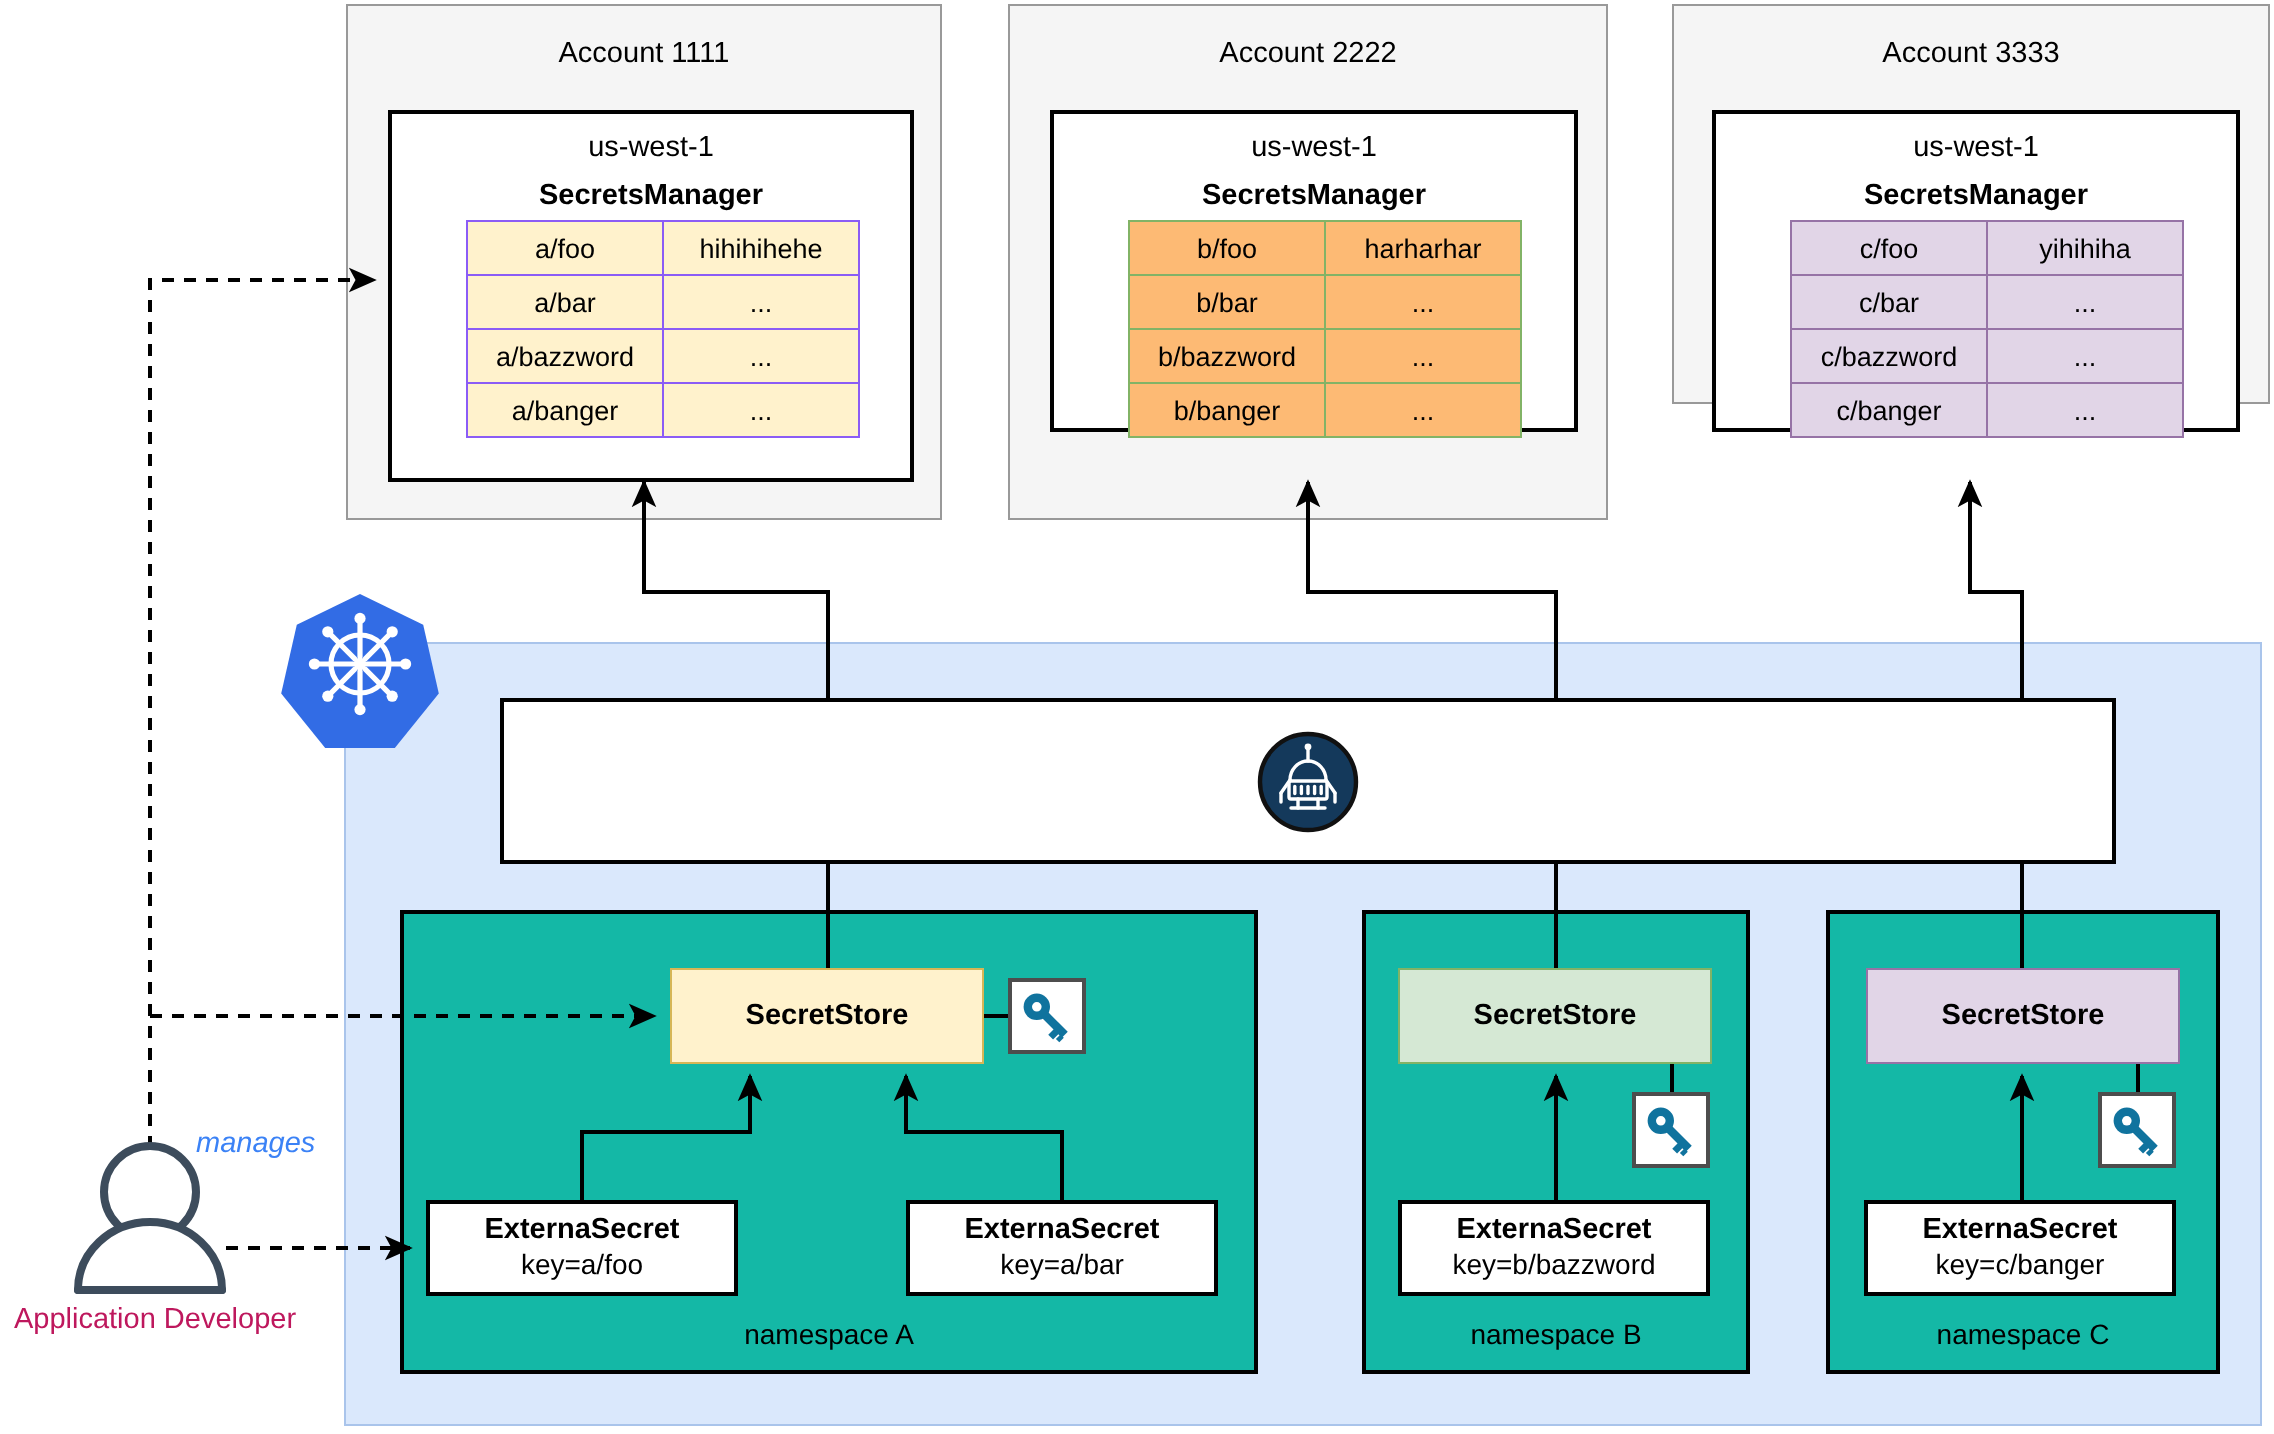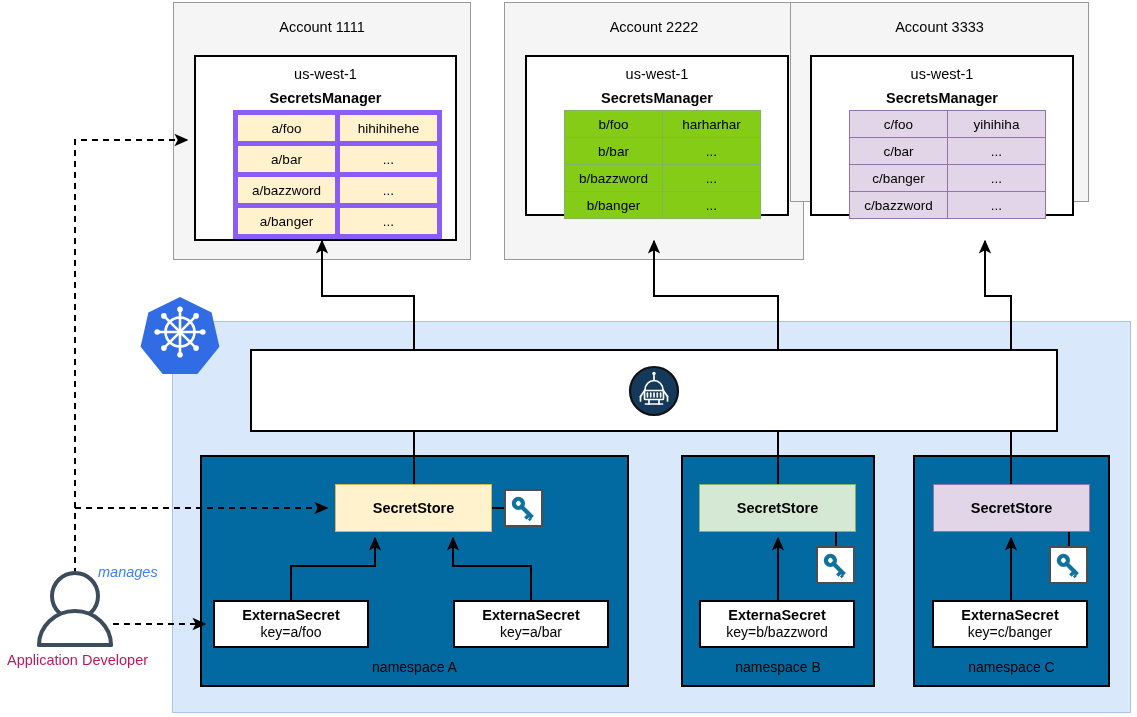--- a/index.html
+++ b/index.html
@@ -47,39 +47,39 @@
   .secret-table td{
     height:26px;
     text-align:center;
     font-size:13.5px;
     padding:0 2px;
     overflow:hidden;
     white-space:nowrap;
   }
 
   
-  .pal-yellow td{background:#fff2cc;border:5px solid #8b5cf6;}
-  .pal-green  td{background:#84cc16;border:1px solid #82b366;}
+  .pal-yellow td{background:#fff2cc;border:1px solid #8b5cf6;}
+  .pal-green  td{background:#fdba74;border:1px solid #82b366;}
   .pal-purple td{background:#e1d5e7;border:1px solid #9673a6;}
 
   
   .cluster{
     background:#dae8fc;
     border:1px solid #a9c4eb;
   }
 
   
   .eso-bar{
     background:#ffffff;
     border:2px solid #000000;
   }
 
   
   .namespace{
-    background:#0369a1;
+    background:#14b8a6;
     border:2px solid #000000;
   }
   .namespace-label{
     position:absolute;left:0;right:0;bottom:10px;
     text-align:center;font-size:14px;
   }
 
   
   .secretstore{
     position:absolute;
@@ -180,41 +180,41 @@
           </tr>
           <tr>
             <td>b/banger</td>
             <td>...</td>
           </tr>
         </tbody>
       </table>
     </div>
   </div>
 
-  <div class="abs account" style="left:790px;top:2px;width:299px;height:200px;">
+  <div class="abs account" style="left:836px;top:2px;width:299px;height:200px;">
     <div class="account-title">Account 3333</div>
     <div class="region-card" style="left:19px;top:52px;width:260px;height:157px;">
       <div class="region-label">us-west-1</div>
       <div class="service-label">SecretsManager</div>
       <table class="secret-table pal-purple" style="left:37px;top:53px;width:186px;">
         <tbody>
           <tr>
             <td style="width:93px;">c/foo</td>
             <td style="width:93px;">yihihiha</td>
           </tr>
           <tr>
             <td>c/bar</td>
             <td>...</td>
           </tr>
           <tr>
+            <td>c/bazzword</td>
+            <td>...</td>
+          </tr>
+          <tr>
             <td>c/banger</td>
-            <td>...</td>
-          </tr>
-          <tr>
-            <td>c/bazzword</td>
             <td>...</td>
           </tr>
         </tbody>
       </table>
     </div>
   </div>
 
   <div class="abs cluster" style="left:172px;top:321px;width:959px;height:392px;"></div>
 
   <div class="abs eso-bar" style="left:250px;top:349px;width:808px;height:83px;"></div>

